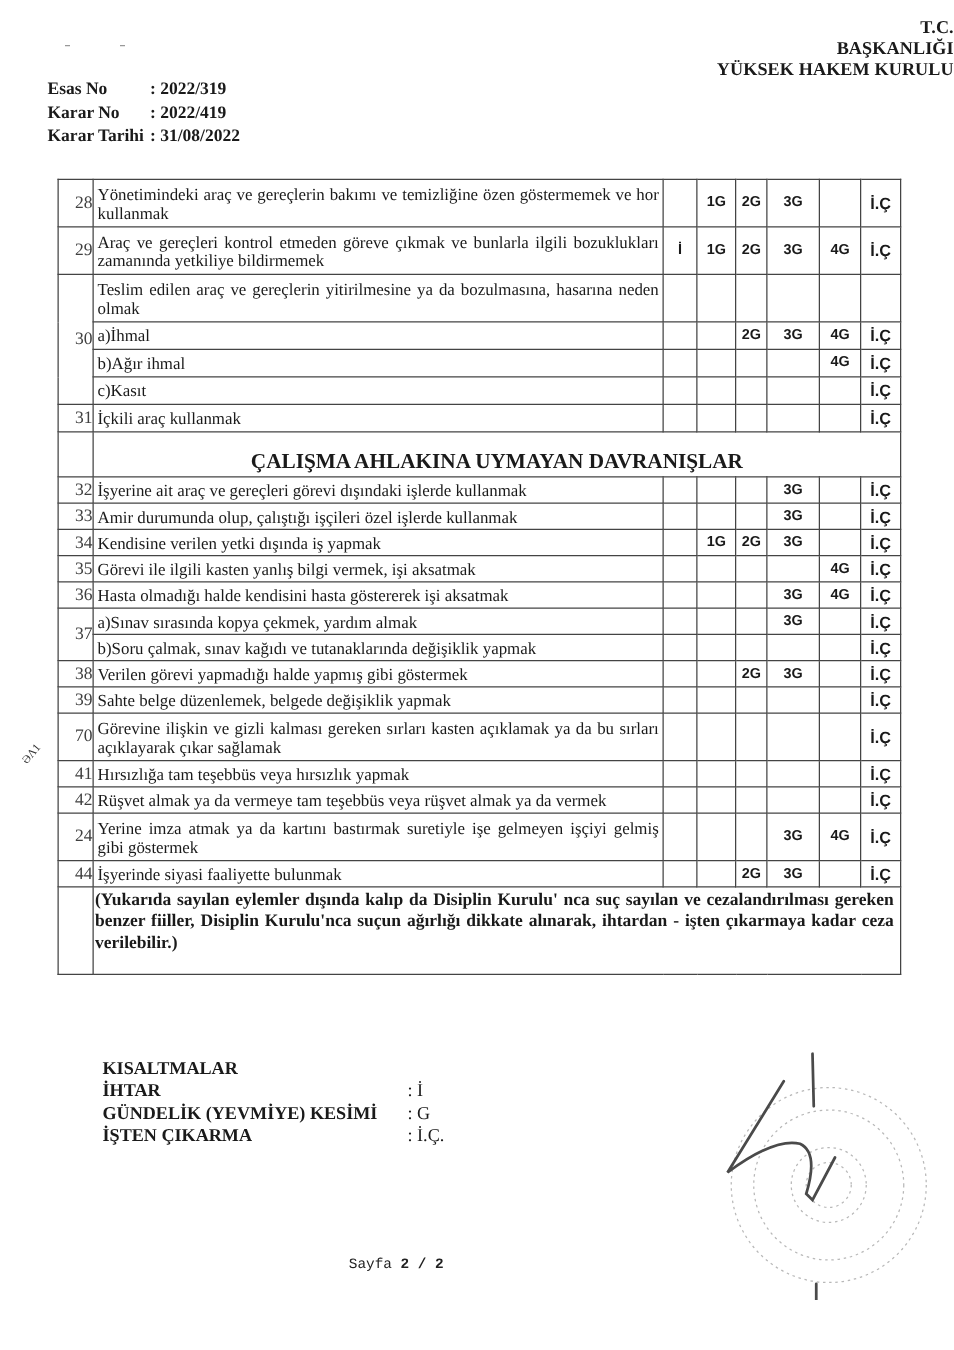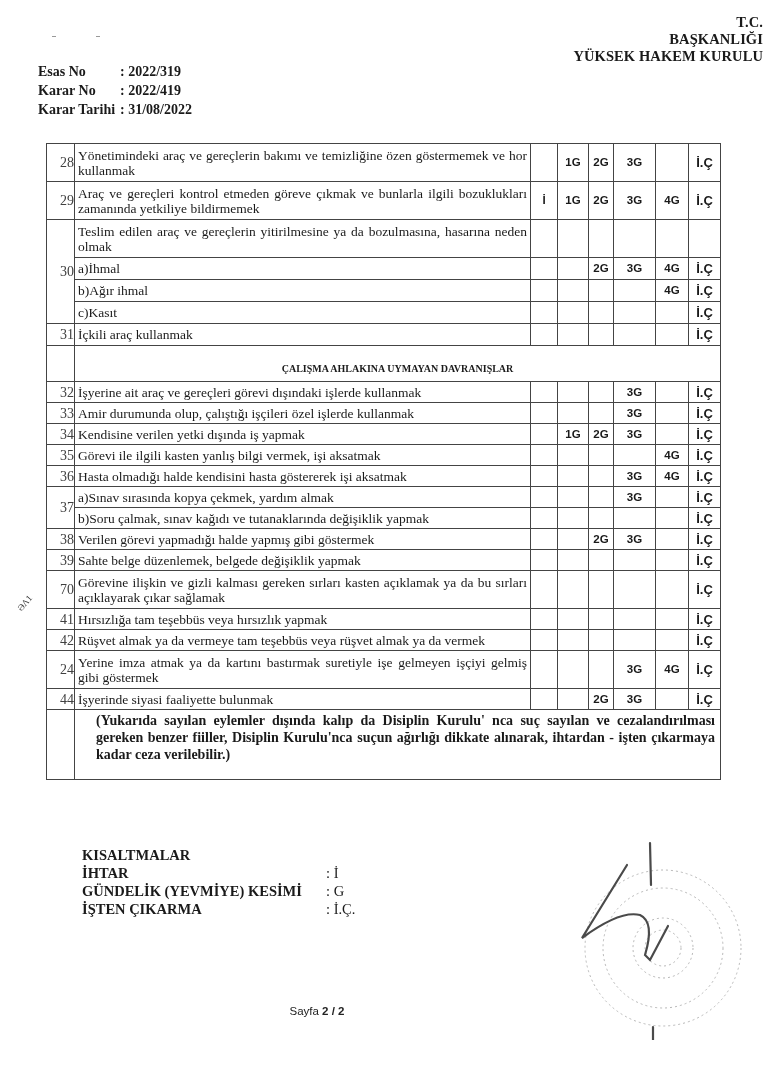--- a/index.html
+++ b/index.html
@@ -13,37 +13,37 @@
   .smudge { position: absolute; top: 36px; width: 4px; height: 1px; background: #999; }
 
   table.main { position: absolute; left: 46px; top: 143px; width: 674px; border-collapse: collapse;
                font-size: 13.5px; table-layout: fixed; }
   table.main td { border: 1px solid #444; padding: 0 3px; line-height: 15px; vertical-align: middle; }
   table.main td.num { text-align: right; font-size: 14px; color: #404040; padding: 0; }
   table.main td.desc { text-align: justify; }
   table.main td.pen { text-align: center; font-family: "Liberation Sans", "DejaVu Sans", sans-serif;
                       font-weight: bold; font-size: 11.5px; padding: 0; }
   table.main td.ic { font-size: 13px; }
-  table.main td.section { text-align: center; font-weight: bold; font-size: 10px; padding-top: 10px; }
-  table.main td.note { font-weight: bold; font-size: 14px; line-height: 17px; padding: 2px 5px 16px 21px; text-align: justify; }
+  table.main td.section { text-align: center; font-weight: bold; font-size: 17px; padding-top: 10px; }
+  table.main td.note { font-weight: bold; font-size: 14px; line-height: 17px; padding: 2px 5px 16px 1px; text-align: justify; }
   tr.h1 td { height: 25px; }
   tr.h2 td { height: 37px; }
   tr.h3 td { height: 21px; }
   tr.h4 td { height: 20px; }
 
   .side-mark { position: absolute; left: 16px; top: 598px; font-size: 9px; transform: rotate(-50deg); color: #333; }
 
   .abbr { position: absolute; left: 82px; top: 846px; font-weight: bold; font-size: 14.5px; line-height: 18px; }
   .abbr .row { display: flex; }
   .abbr .k { width: 244px; }
   .abbr .v { font-weight: normal; }
   .abbr .title { height: 18px; }
 
   .footer { position: absolute; top: 1005px; left: 0; width: 634px; text-align: center;
-            font-family: Liberation Sans, sans-serif; font-size: 11.5px; color: #222; }
+            font-family: Liberation Mono, monospace; font-size: 11.5px; color: #222; }
   .footer b { font-weight: bold; }
 
   .stamp { position: absolute; left: 565px; top: 830px; width: 190px; height: 210px; }
 </style>
 </head>
 <body>
 
 <div class="smudge" style="left:52px;"></div>
 <div class="smudge" style="left:96px;"></div>
 

